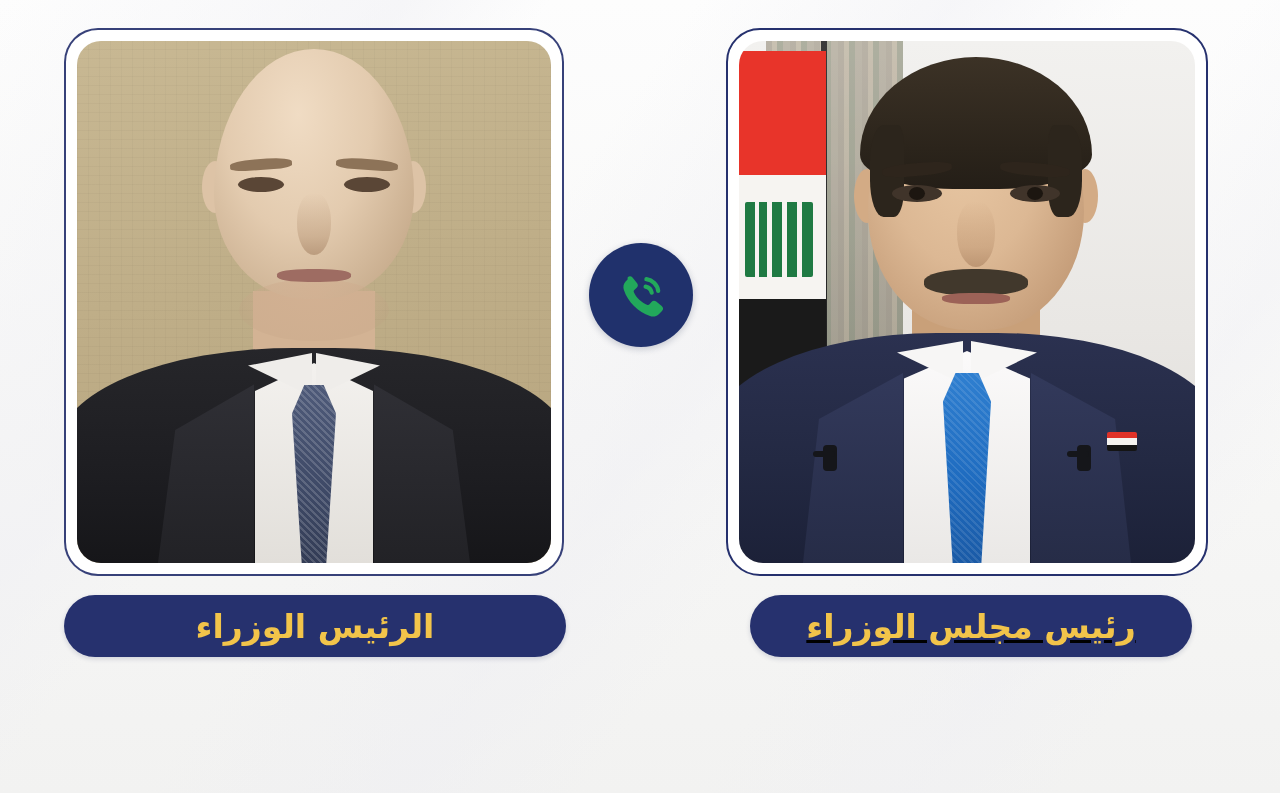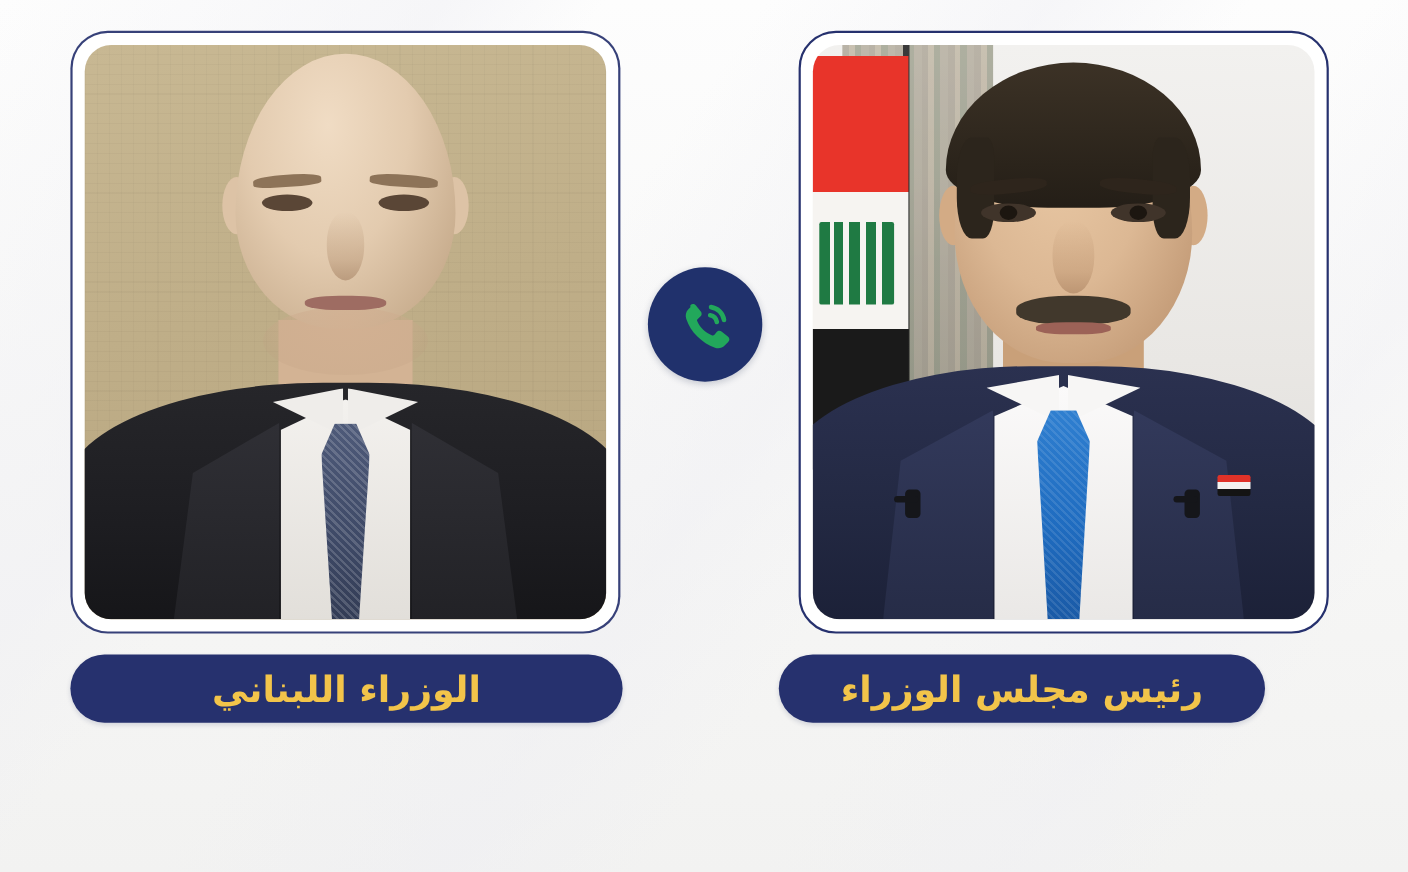--- a/index.html
+++ b/index.html
@@ -170,21 +170,21 @@
   }
   .call-badge svg{display:block;}
 
   
   .title-badge{
     position:absolute;height:62px;border-radius:31px;background:#26316e;
     display:flex;align-items:center;justify-content:center;
     box-shadow:0 2px 5px rgba(25,35,85,0.16);
   }
   .title-badge.left{ left:64px; top:595px; width:502px; }
-  .title-badge.right{ left:708px; top:595px; width:442px; }
+  .title-badge.right{ left:750px; top:595px; width:442px;text-decoration:underline; }
   .title-badge span{
     color:#f2c44a;font-size:33px;font-weight:bold;letter-spacing:0px;
     line-height:1;white-space:nowrap;
   }
 
   
   .person-name{
     position:absolute;top:690px;height:58px;
     display:flex;align-items:center;justify-content:center;
     background:linear-gradient(180deg, rgba(246,246,246,0) 0%, rgba(240,240,241,0.8) 45%, rgba(246,246,246,0) 100%);
@@ -258,21 +258,21 @@
       <path d="M14.6 10.4c1.6-1.6 3.6-1.4 4.9 0.2l4.6 5.6c1.2 1.5 1.0 3.4-0.4 4.6l-2.4 2.1c-0.6 0.5-0.8 1.3-0.5 2.0
                1.3 3.0 3.1 5.6 5.5 7.9 2.4 2.3 5.1 4.0 8.2 5.1 0.7 0.2 1.5 0.0 2.0-0.6l2.0-2.4c1.2-1.4 3.2-1.6 4.7-0.4
                l5.5 4.5c1.7 1.4 1.9 3.4 0.3 5.0l-3.2 3.2c-2.3 2.3-5.6 3.0-8.8 1.9-6.0-2.0-11.4-5.5-16.0-10.1
                -4.6-4.6-8.1-10.0-10.1-16.0-1.1-3.2-0.4-6.5 1.9-8.8l1.8-1.8z" fill="#22a85b"></path>
       <path d="M33.4 12.2c6.1 0.9 10.9 5.6 11.8 11.7" fill="none" stroke="#22a85b" stroke-width="4.2" stroke-linecap="round"></path>
       <path d="M32.6 19.6c3.1 0.6 5.5 3.0 6.1 6.1" fill="none" stroke="#22a85b" stroke-width="4.2" stroke-linecap="round"></path>
     </svg>
   </div>
 
   <div class="title-badge left">
-    <span>الوزراء اللبناني</span>
+    <span>الرئيس الوزراء</span>
   </div>
 
   <div class="title-badge right">
     <span>رئيس مجلس الوزراء</span>
   </div>
 
 
 
 </div>
 

